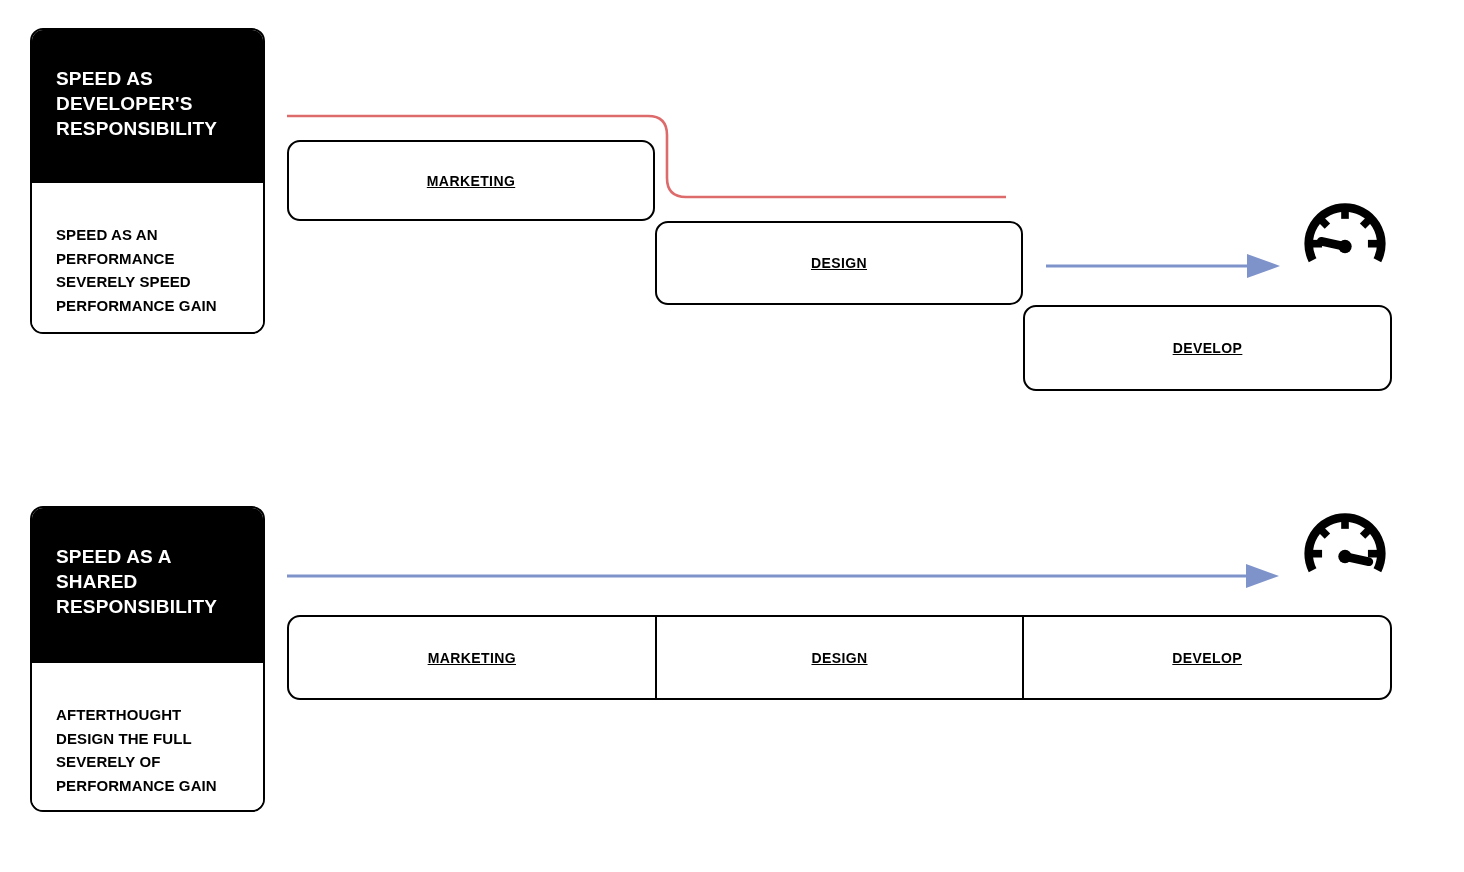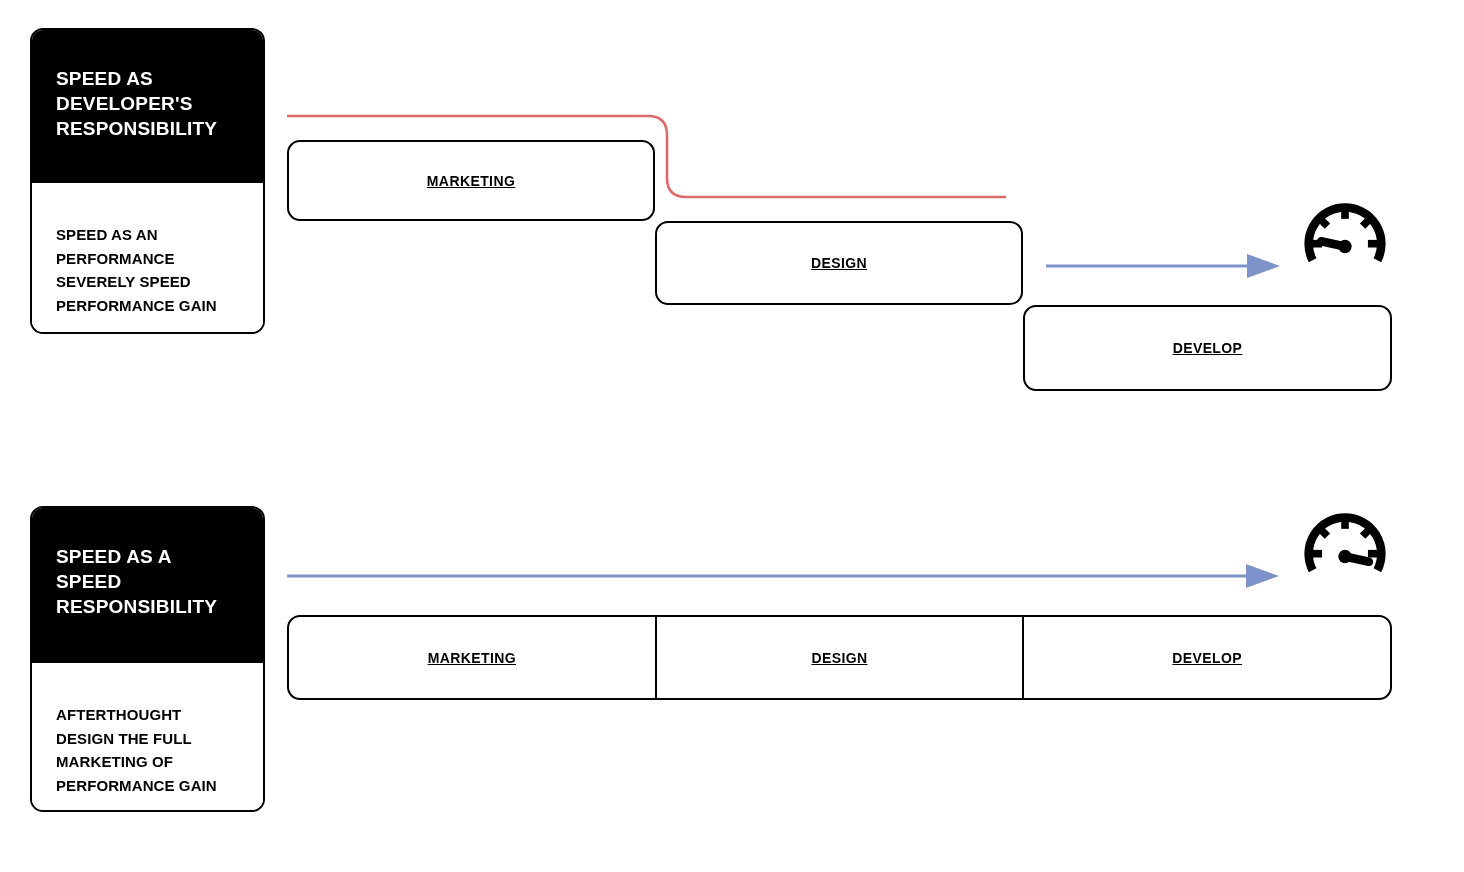--- a/index.html
+++ b/index.html
@@ -103,27 +103,27 @@
       <line x1="50" y1="55" x2="25" y2="49.5" stroke="currentColor" stroke-width="9" stroke-linecap="round"></line>
       <circle cx="50" cy="55" r="7" fill="currentColor"></circle>
     </svg>
   </div>
 
   <div>
 
     <div class="info-card" style="top:506px;">
       <div class="card-black" style="height:155px;">
         <div class="card-title-line">SPEED AS A</div>
-        <div class="card-title-line">SPEED</div>
+        <div class="card-title-line">SHARED</div>
         <div class="card-title-line">RESPONSIBILITY</div>
       </div>
       <div class="card-white">
         <div class="card-body-line">AFTERTHOUGHT</div>
         <div class="card-body-line">DESIGN THE FULL</div>
-        <div class="card-body-line">MARKETING OF</div>
+        <div class="card-body-line">SEVERELY OF</div>
         <div class="card-body-line">PERFORMANCE GAIN</div>
       </div>
     </div>
 
     <svg class="svg-abs blue-stroke" style="left:285px;top:562px;" width="996" height="28" viewBox="0 0 996 28">
       <line x1="2" y1="14" x2="962" y2="14" stroke="currentColor" stroke-width="3"></line>
       <polygon points="961,2 994,14 961,26" fill="currentColor"></polygon>
     </svg>
 
     <svg class="svg-abs gauge" style="left:1297px;top:504px;" width="96" height="86" viewBox="0 0 100 90">

